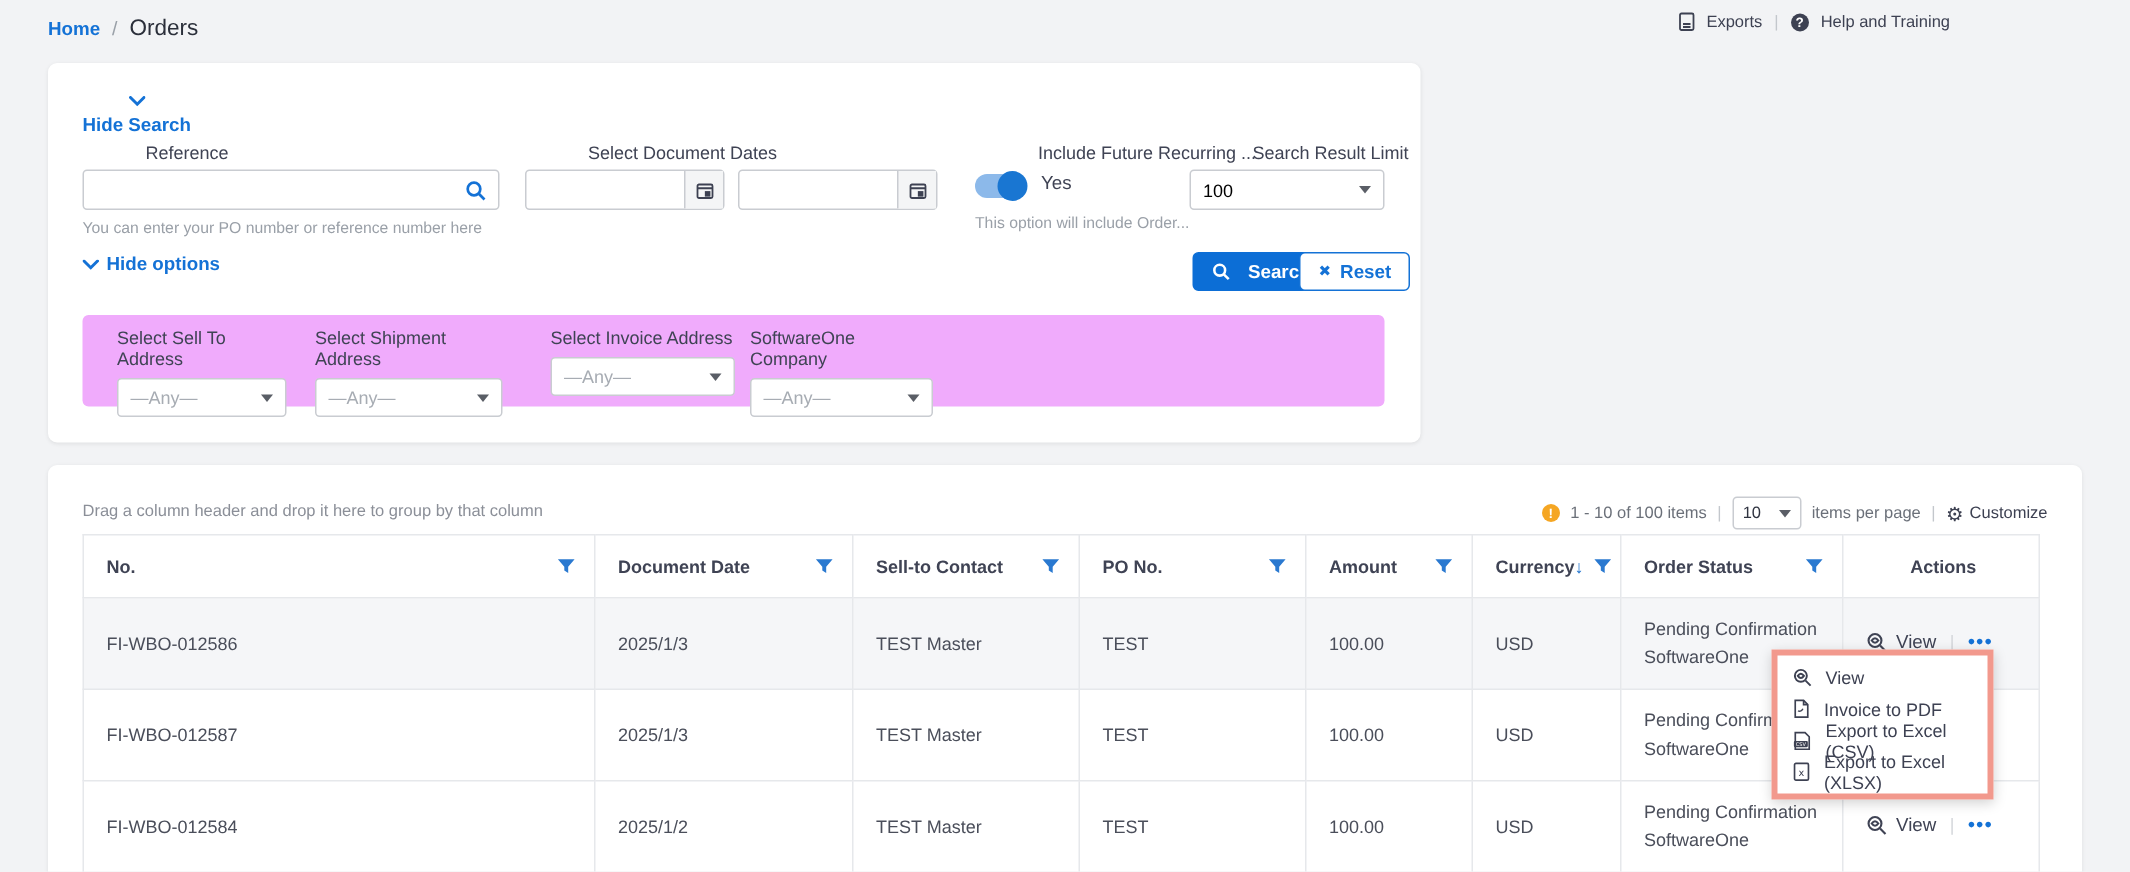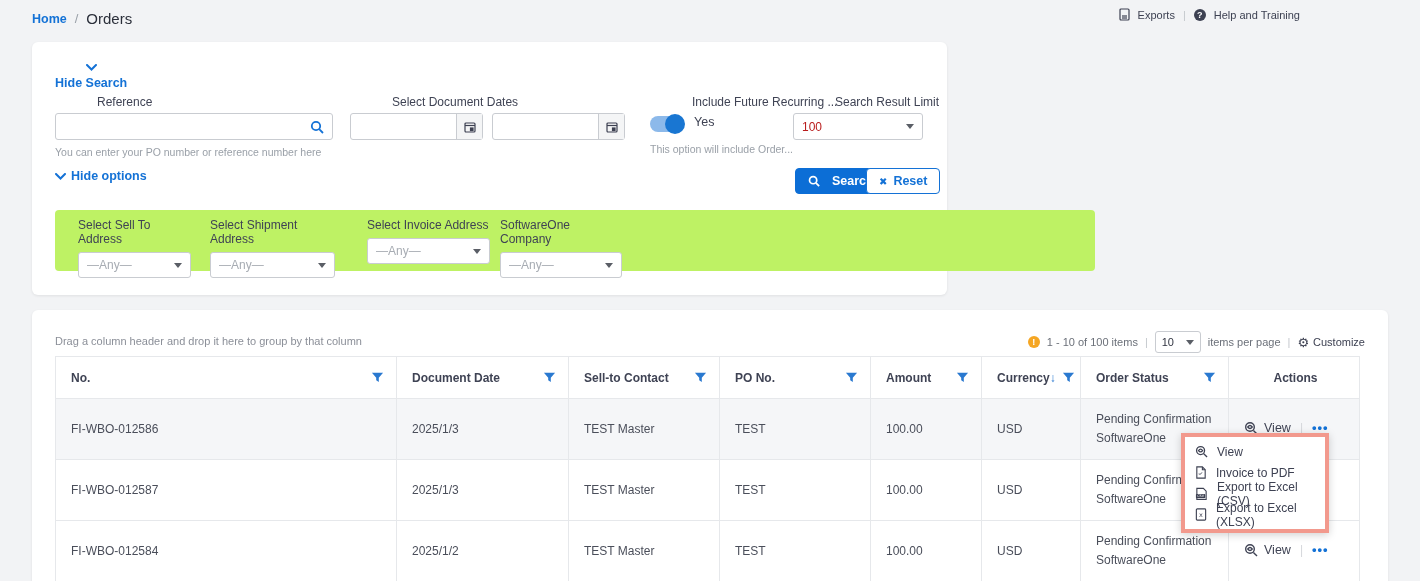--- a/index.html
+++ b/index.html
@@ -30,29 +30,29 @@
   
   .collapse-link { position:absolute; display:flex; align-items:center; gap:5px; font-size:12.5px; font-weight:bold; color:#1472d6; cursor:pointer; }
   .field-label { position:absolute; font-size:12px; color:#3f4354;margin-left:42px; }
   .helper { position:absolute; font-size:10.5px; color:#9aa0a8; }
   .input { position:absolute; height:27px; border:1px solid #c9ccd1; border-radius:3px; background:#fff; display:flex; align-items:center; }
   .input .grow { flex:1; }
   .suffix-btn { width:26px; height:100%; border-left:1px solid #c9ccd1; background:#f4f5f6; display:flex; align-items:center; justify-content:center; cursor:pointer; }
   .search-glyph { padding-right:8px; display:flex; cursor:pointer; }
   .select { position:absolute; height:27px; border:1px solid #c9ccd1; border-radius:3px; background:#fff; display:flex; align-items:center;
             padding:0 8px; justify-content:space-between; cursor:pointer; }
-  .select .val { color:#b91c1c; }
+  .select .val { color:#000000; }
   .caret { width:0; height:0; border-left:4px solid transparent; border-right:4px solid transparent; border-top:5px solid #5a5e66; }
   .toggle { position:absolute; width:34px; height:16px; border-radius:8px; background:#8cb9ea; cursor:pointer; }
   .toggle .knob { position:absolute; right:-1px; top:-2px; width:20px; height:20px; border-radius:50%; background:#1976d2; }
   .toggle-text { position:absolute; font-size:12.5px; color:#3f4354; }
   .btn { display:inline-flex; align-items:center; gap:6px; height:26px; padding:0 12px; border-radius:4px; font-size:12.5px; font-weight:bold; cursor:pointer; }
   .btn-primary { position:absolute; background:#0c6ed6; color:#fff; border:1px solid #0c6ed6; }
   .btn-outline { position:absolute; background:#fff; color:#1472d6; border:1px solid #1472d6; }
-  .options-panel { position:absolute; left:23px; top:168px; width:1040px; height:61px; background:#bef264; border-radius:4px; }
+  .options-panel { position:absolute; left:23px; top:168px; width:868px; height:61px; background:#f0abfc; border-radius:4px; }
   .opt-block { position:absolute; top:8px; }
   .opt-block .olabel { font-size:12px; color:#3f4354; }
   .opt-select { margin-top:6px; height:26px; border:1px solid #c9ccd1; border-radius:3px; background:#fff; display:flex; align-items:center;
                 justify-content:space-between; padding:0 8px; cursor:pointer; }
   .opt-select .val { color:#a7acb3; }
 
   
   .drag-hint { position:absolute; left:23px; top:25px; font-size:11px; color:#8b8f98; }
   .pager { position:absolute; right:23px; top:21px; display:flex; align-items:center; gap:7px; font-size:11px; color:#6b7079; }
   .warn-circle { width:12px; height:12px; border-radius:50%; background:#f5a623; color:#fff; font-size:9px; font-weight:bold;

